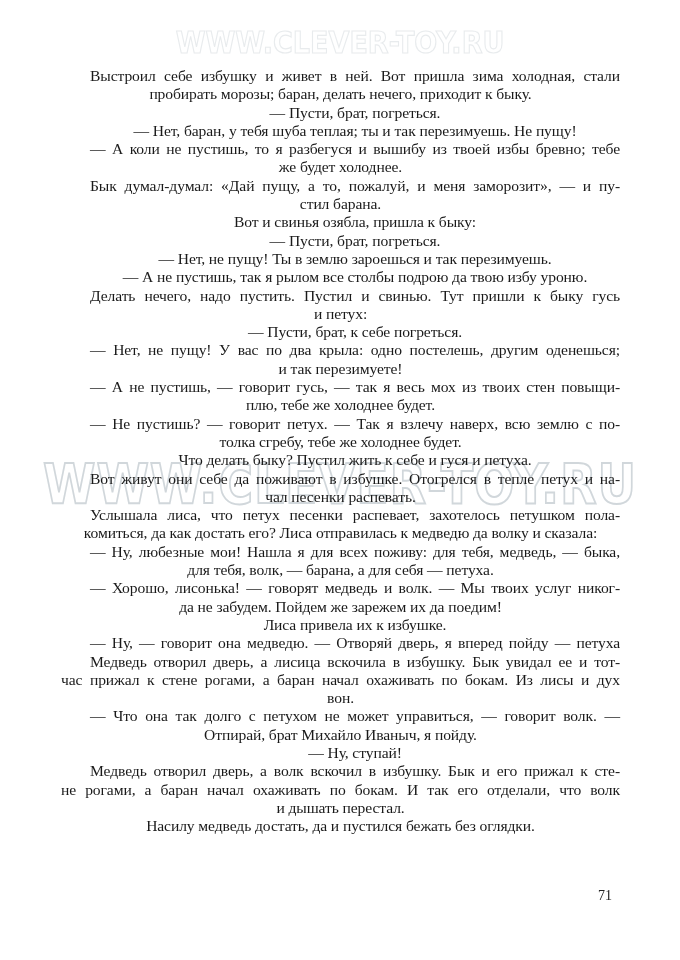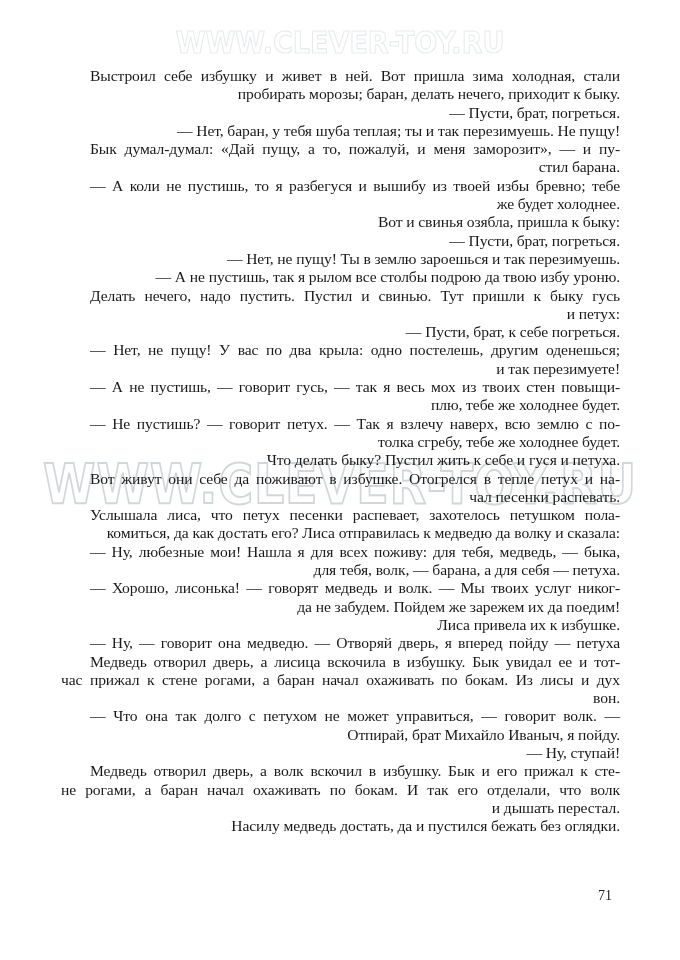--- a/index.html
+++ b/index.html
@@ -17,21 +17,21 @@
   .text-block {
     position: absolute;
     left: 61px; top: 67px;
     width: 559px;
     font-size: 15.6px;
     line-height: 18.3px;
     color: #1a1a1a;
     letter-spacing: -0.1px;
   }
   .para { margin: 0; padding: 0; }
-  .line { text-align: right; }
+  .line { text-align: center; }
   .line.fill {
     text-align: justify;
     text-align-last: justify;
     text-justify: inter-word;
   }
   .line.first { text-indent: 29px; }
   .watermark {
     position: absolute;
     left: 340px;
     white-space: nowrap;
@@ -73,26 +73,26 @@
         <div class="line first fill">Выстроил себе избушку и живет в ней. Вот пришла зима холодная, стали</div>
         <div class="line">пробирать морозы; баран, делать нечего, приходит к быку.</div>
       </div>
       <div class="para">
         <div class="line first">— Пусти, брат, погреться.</div>
       </div>
       <div class="para">
         <div class="line first">— Нет, баран, у тебя шуба теплая; ты и так перезимуешь. Не пущу!</div>
       </div>
       <div class="para">
+        <div class="line first fill">— А коли не пустишь, то я разбегуся и вышибу из твоей избы бревно; тебе</div>
+        <div class="line">же будет холоднее.</div>
+      </div>
+      <div class="para">
         <div class="line first fill">Бык думал-думал: «Дай пущу, а то, пожалуй, и меня заморозит», — и пу-</div>
         <div class="line">стил барана.</div>
-      </div>
-      <div class="para">
-        <div class="line first fill">— А коли не пустишь, то я разбегуся и вышибу из твоей избы бревно; тебе</div>
-        <div class="line">же будет холоднее.</div>
       </div>
       <div class="para">
         <div class="line first">Вот и свинья озябла, пришла к быку:</div>
       </div>
       <div class="para">
         <div class="line first">— Пусти, брат, погреться.</div>
       </div>
       <div class="para">
         <div class="line first">— Нет, не пущу! Ты в землю зароешься и так перезимуешь.</div>
       </div>

